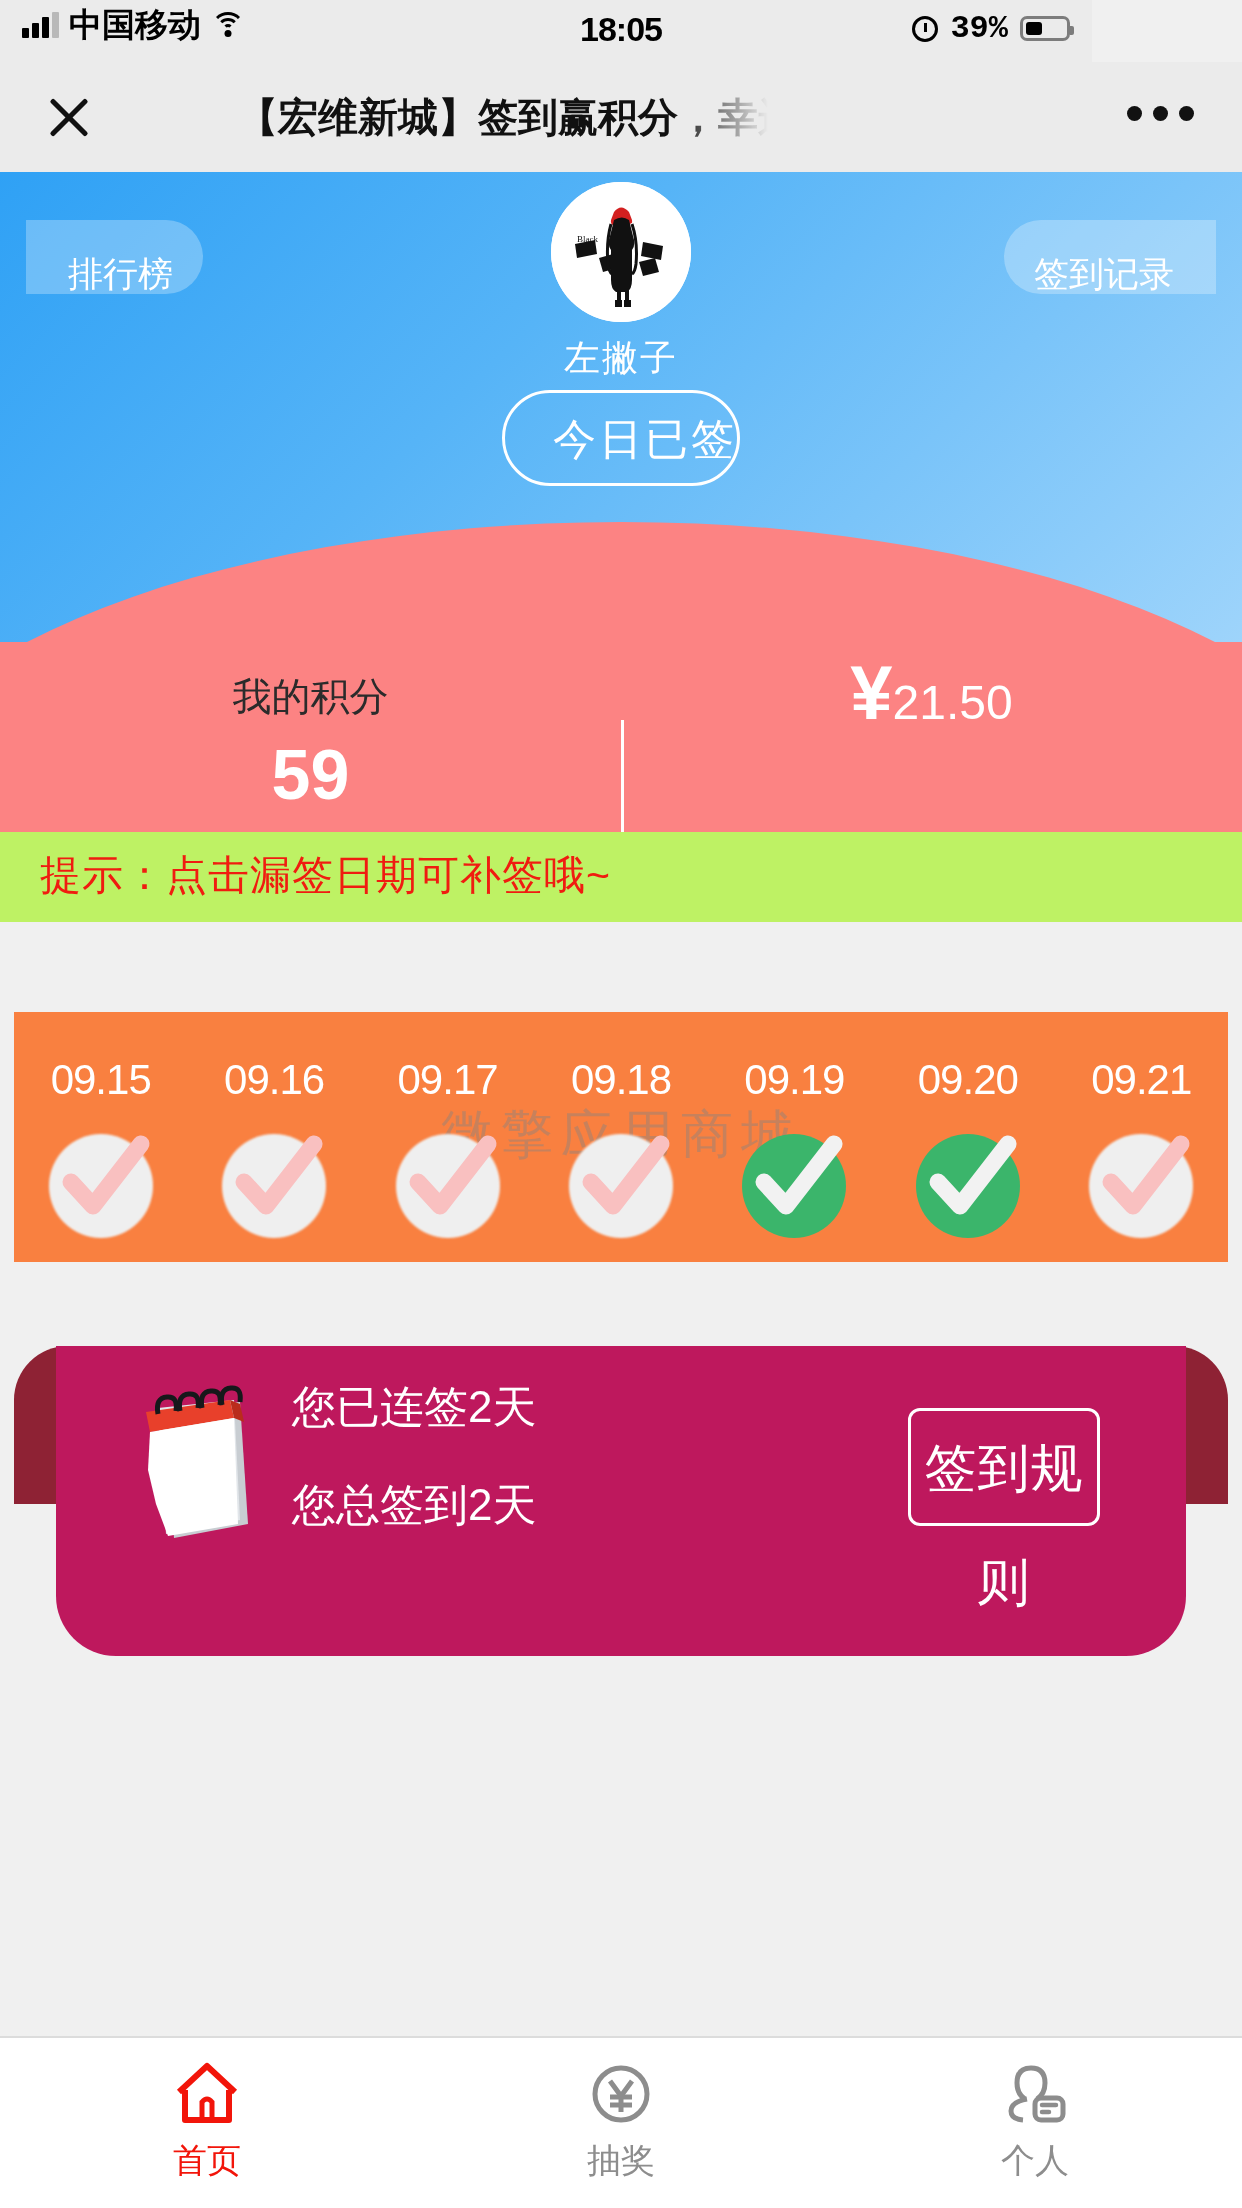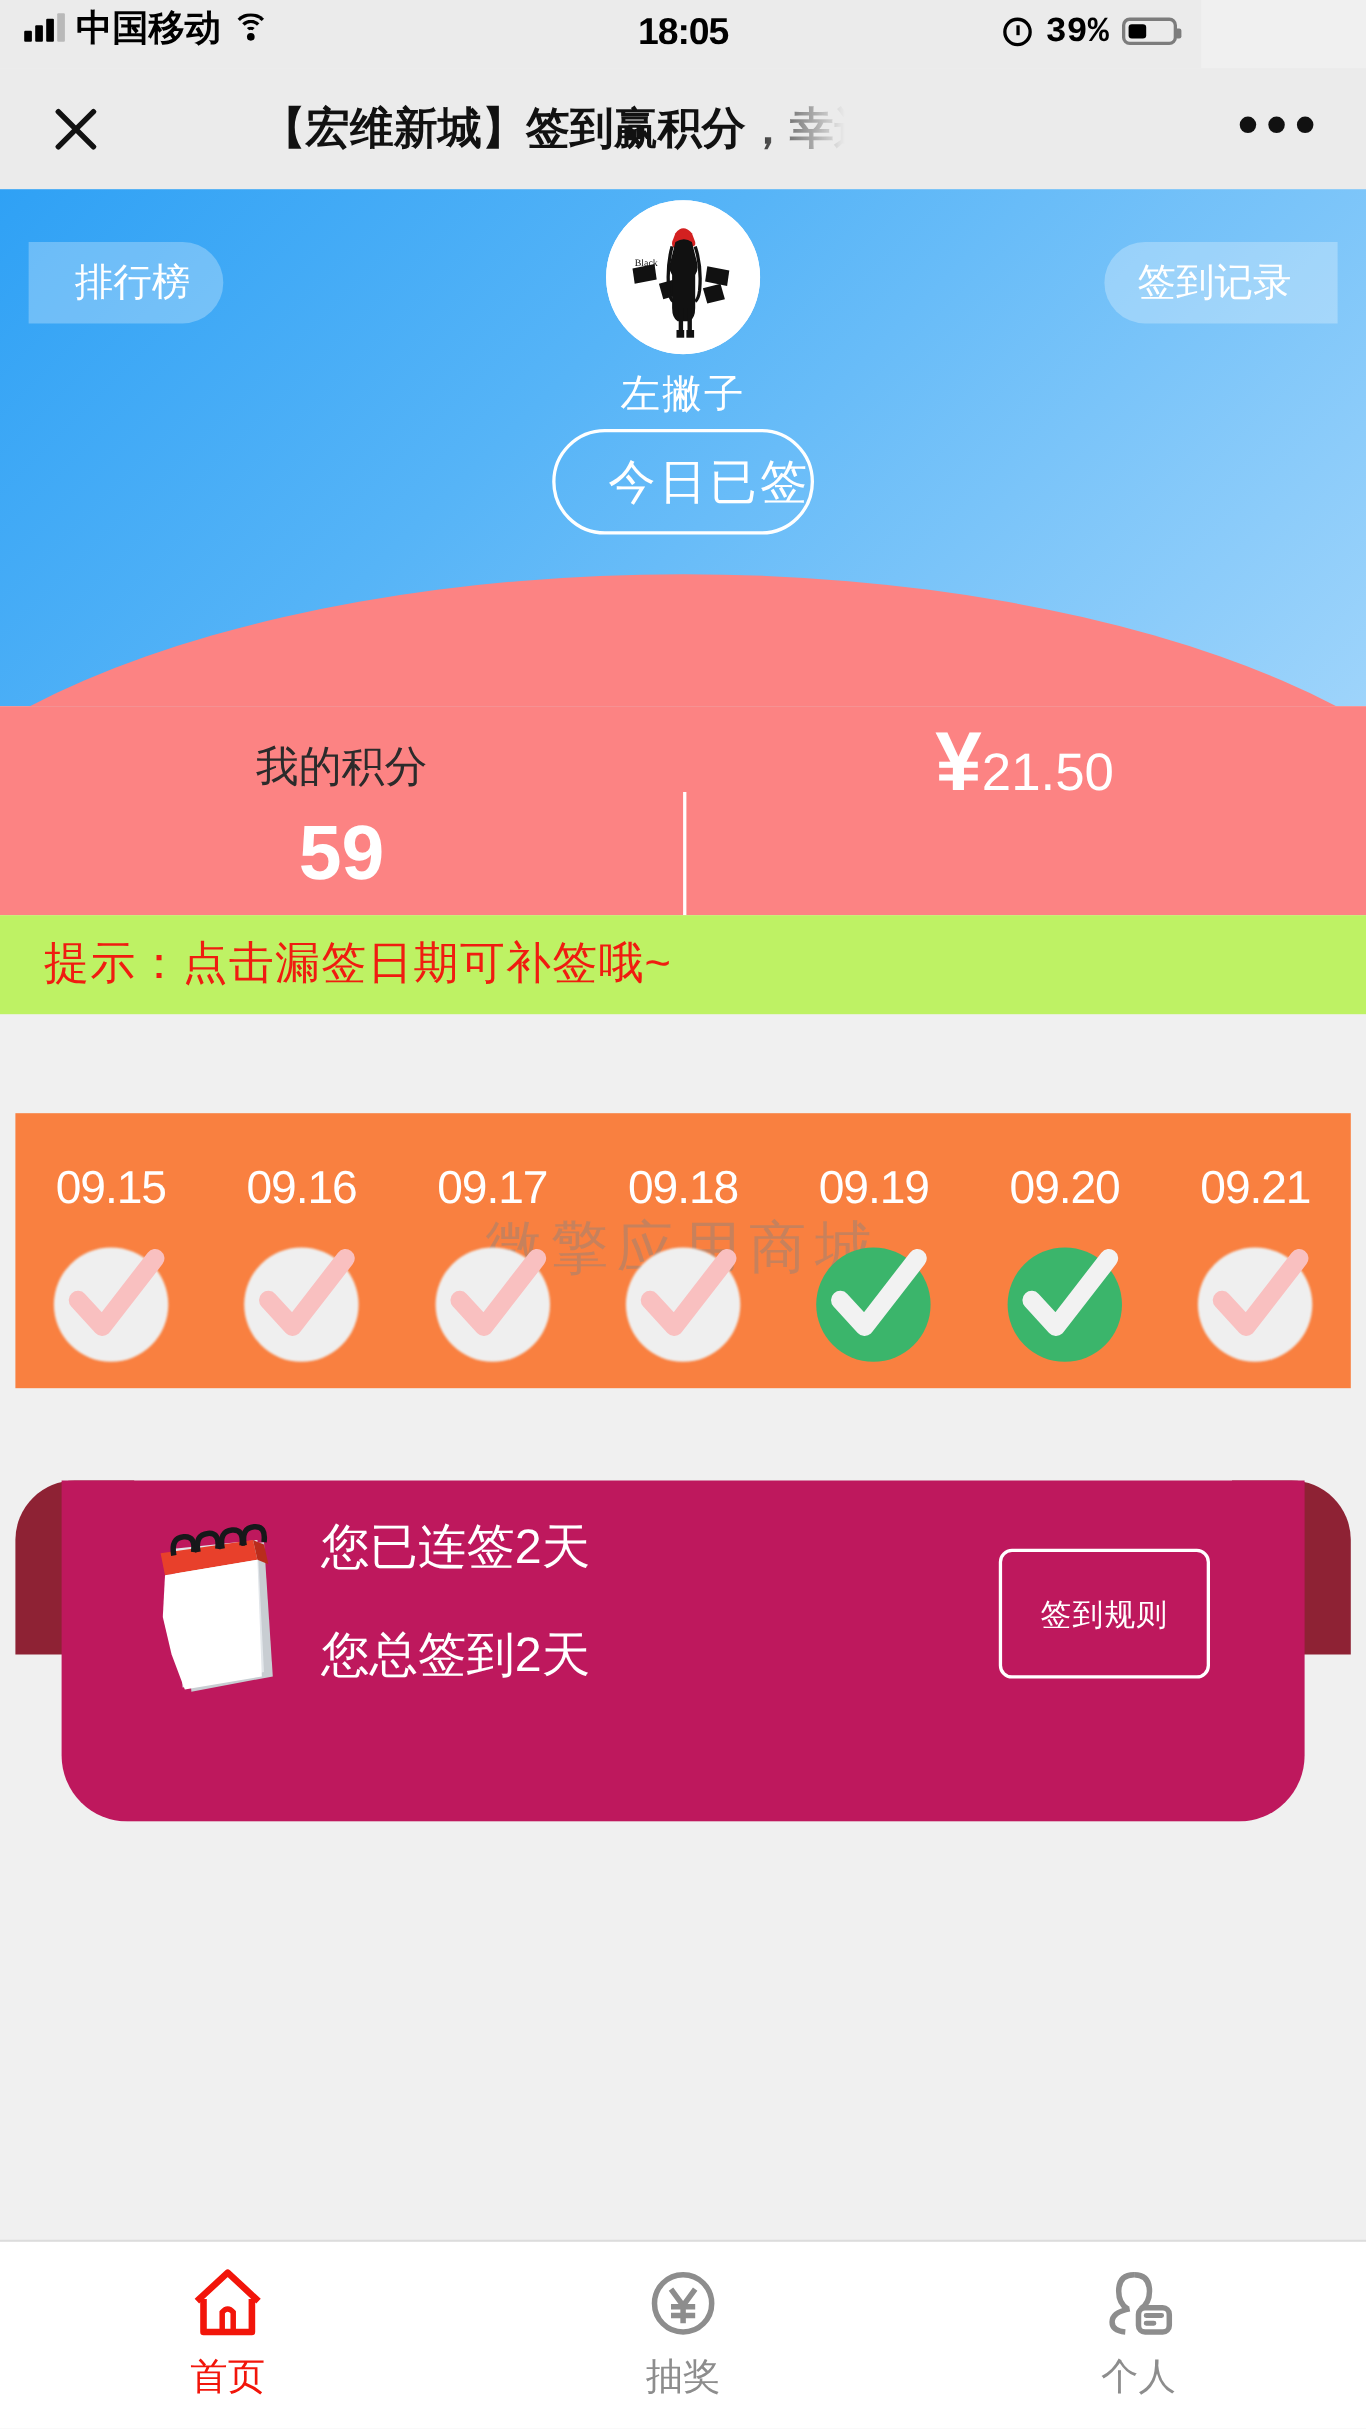--- a/index.html
+++ b/index.html
@@ -69,21 +69,21 @@
     background:linear-gradient(135deg,#2fa1f5 0%,#56b4f7 40%,#9ed4fb 100%);
     overflow:hidden;
   }
   .hero-curve{
     position:absolute; left:-12%; bottom:-210px; width:124%; height:330px;
     background:#FC8383; border-radius:50% 50% 0 0 / 100% 100% 0 0;
   }
   .pill{
     position:absolute; top:48px; height:74px; line-height:74px;
     background:rgba(255,255,255,.28); color:#fff;
-    font-size:35px; border-radius:38px; padding:0 30px; cursor:pointer; white-space:nowrap;
+    font-size:35px; border-radius:38px; padding:17px 30px; cursor:pointer; white-space:nowrap;
   }
   .pill.left{ left:26px; border-radius:0 38px 38px 0; padding-left:42px; }
   .pill.right{ right:26px; border-radius:38px 0 0 38px; padding-right:42px; }
 
   .avatar{
     position:absolute; left:50%; transform:translateX(-50%); top:10px;
     width:140px; height:140px; border-radius:50%; background:#fff; overflow:hidden;
   }
   .avatar svg{ display:block; width:140px; height:140px; }
 
@@ -151,21 +151,21 @@
   .rcard{
     position:absolute; left:56px; top:0; width:1130px; height:310px;
     background:#be185d; border-radius:0 0 60px 60px;
   }
   .cal-icon{ position:absolute; left:66px; top:28px; width:150px; height:170px; }
   .rtext{ position:absolute; left:236px; top:38px; color:#fff; }
   .rtext div{ font-size:44px; line-height:1.05; }
   .rtext div + div{ margin-top:52px; }
   .rulebtn{
     position:absolute; right:86px; top:62px; width:192px; height:118px;
-    border:3px solid #fff; border-radius:12px; color:#fff; font-size:28px;
+    border:3px solid #fff; border-radius:12px; color:#fff; font-size:52px;
     line-height:114px; text-align:center; cursor:pointer; letter-spacing:1px;
   }
 
   
   .filler{ position:absolute; top:1656px; left:0; width:1242px; height:380px; background:#f0f0f0; }
 
   
   .tabbar{
     position:absolute; bottom:0; left:0; width:1242px; height:172px;
     background:#fff; border-top:2px solid #dcdcdc; display:flex;

